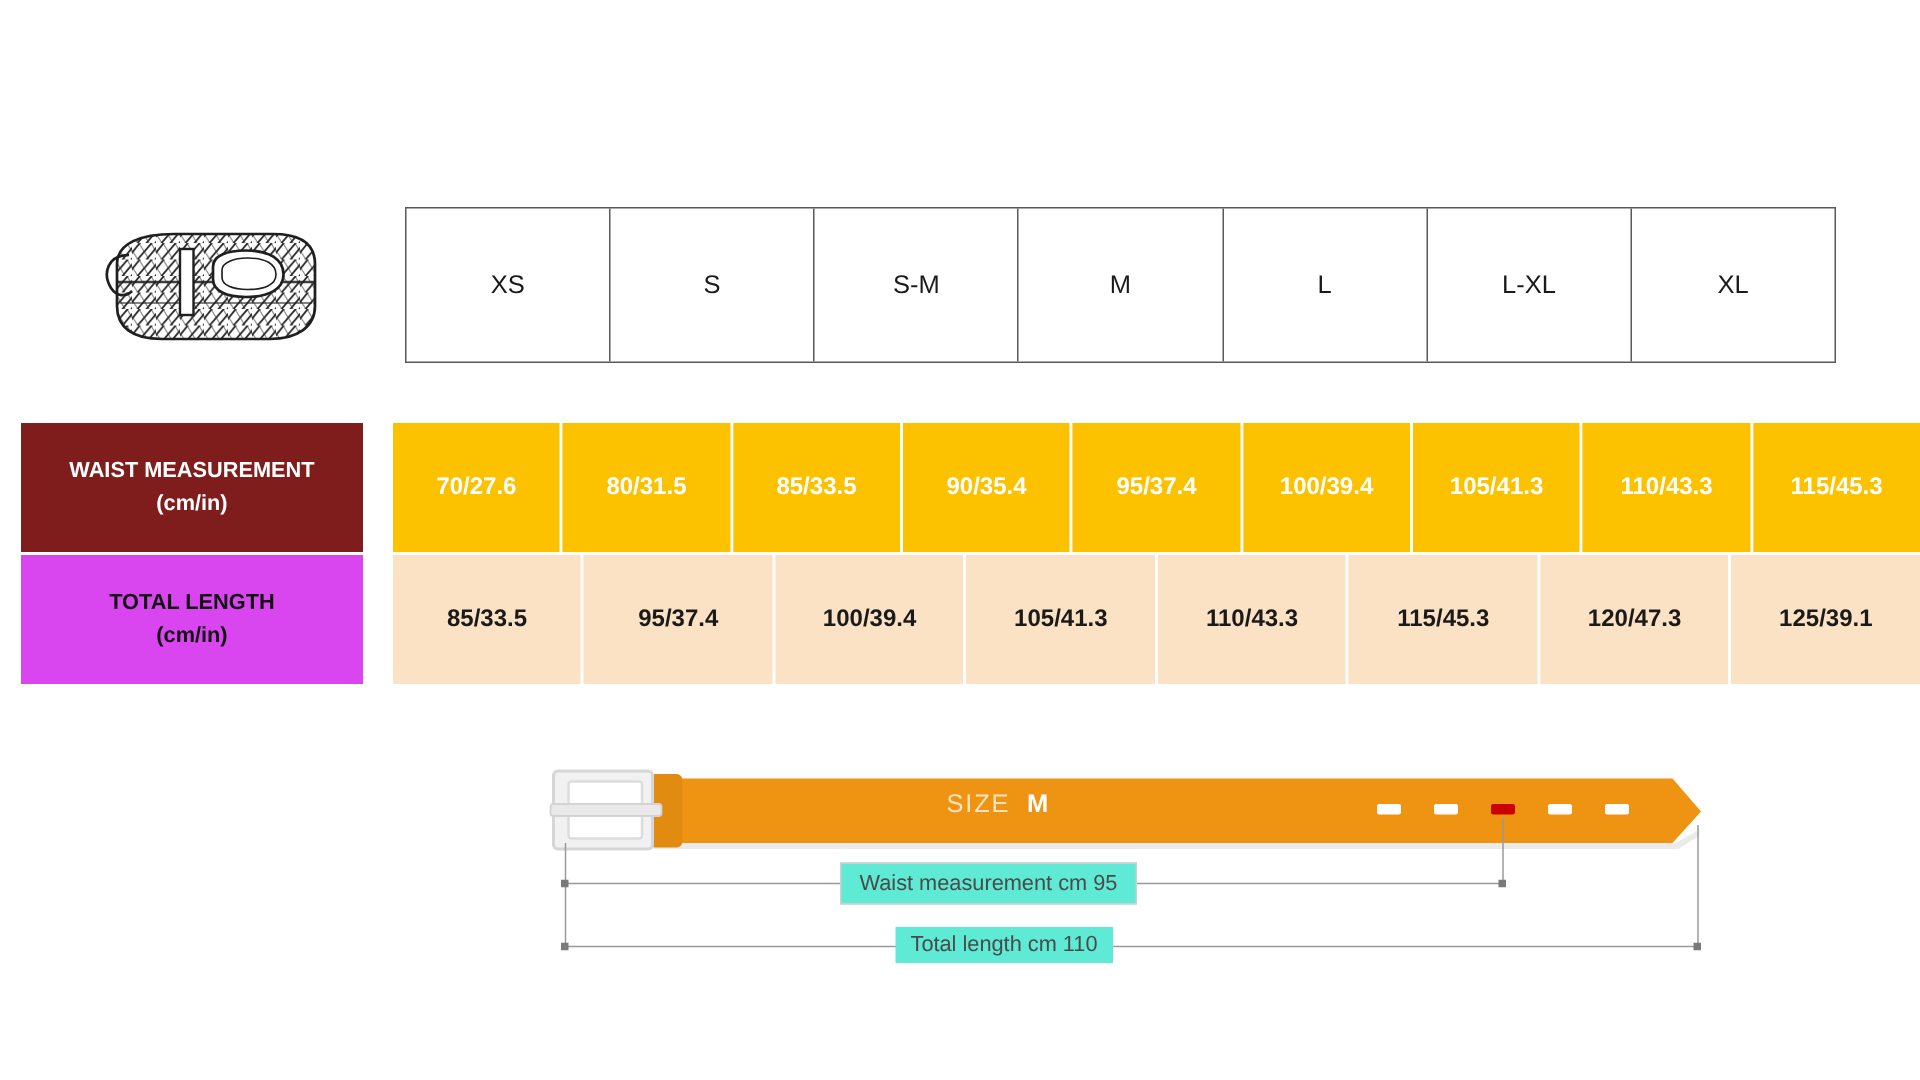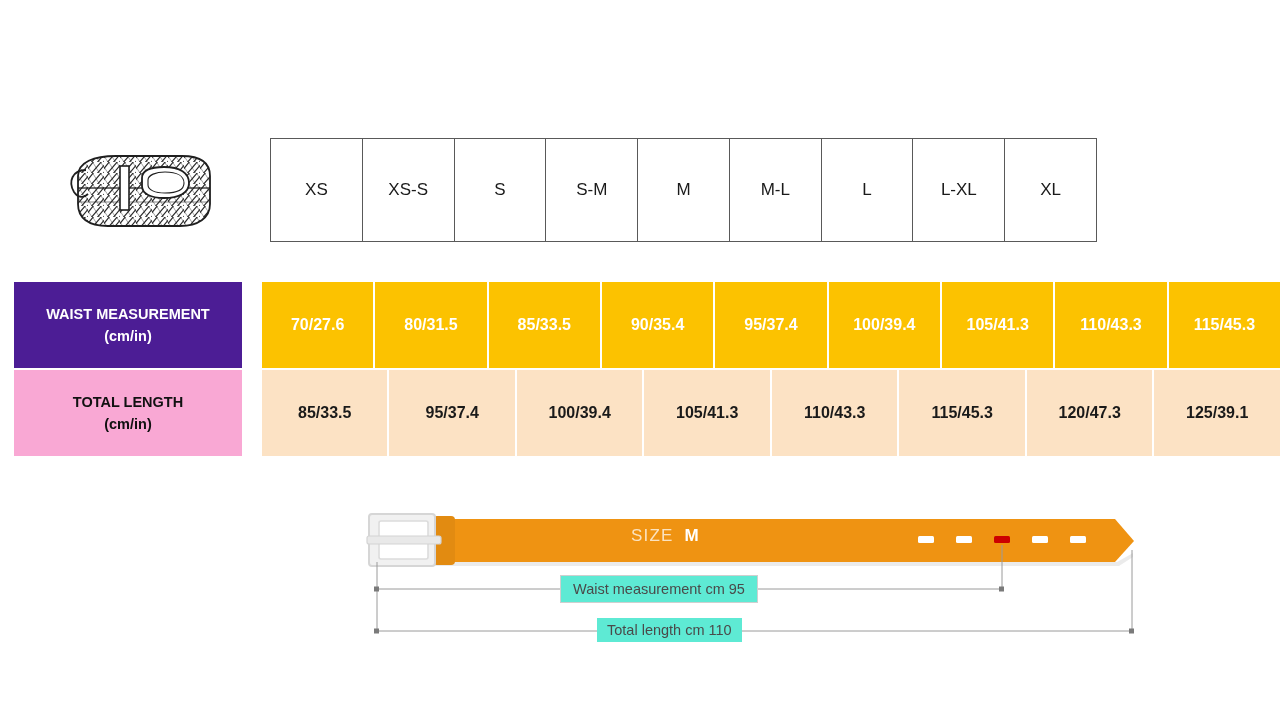--- a/index.html
+++ b/index.html
@@ -10,21 +10,21 @@
     overflow: hidden;
   }
   .page { position: relative; width: 1280px; height: 720px; }
 
   
   .belt-icon { position: absolute; left: 56px; top: 140px; width: 170px; height: 100px; }
 
   
   .size-table {
     position: absolute; left: 270px; top: 138px;
-    width: 827px; height: 104px;
+    width: 954px; height: 104px;
     display: flex;
     border: 1.6px solid #595959;
   }
   .size-cell {
     flex: 1 1 0;
     display: flex; align-items: center; justify-content: center;
     border-right: 1.6px solid #595959;
     font-size: 17px; color: #1a1a1a;
   }
   .size-cell:last-child { border-right: none; }
@@ -34,22 +34,22 @@
   .row-waist  { top: 282px; height: 86px; }
   .row-length { top: 370px; height: 86px; }
 
   .row-label {
     width: 236px; margin-left: 14px;
     display: flex; flex-direction: column;
     align-items: center; justify-content: center;
     font-size: 14.5px; font-weight: bold; line-height: 1.55;
     text-align: center;
   }
-  .row-label.waist  { background: #4c1d95; color: #ffffff; }
-  .row-label.length { background: #f9a8d4; color: #111111; }
+  .row-label.waist  { background: #7f1d1d; color: #ffffff; }
+  .row-label.length { background: #d946ef; color: #111111; }
 
   .row-cells { display: flex; margin-left: 20px; width: 1054px; }
   .data-cell {
     flex: 1 1 0;
     display: flex; align-items: center; justify-content: center;
     font-size: 16px; font-weight: bold;
     border-right: 2px solid #ffffff;
   }
   .data-cell:last-child { border-right: none; }
   .row-waist  .data-cell { background: #fcc200; color: #ffffff; }
@@ -105,25 +105,23 @@
 
       <path d="M86,38 C86,30 96,27 108,27 C124,27 133,33 133,43
                C133,53 123,58 108,58 C95,58 86,54 86,46 Z" fill="#ffffff" stroke="#1f1f1f" stroke-width="1.8"></path>
       <path d="M92,40 C92,35 100,32 109,32 C121,32 128,36 128,43
                C128,50 120,53 109,53 C99,53 92,50 92,45 Z" fill="none" stroke="#1f1f1f" stroke-width="1.1"></path>
     </svg>
   </div>
 
   <div class="size-table">
     <div class="size-cell">XS</div>
-    <div class="size-cell">XS-S</div>
     <div class="size-cell">S</div>
     <div class="size-cell">S-M</div>
     <div class="size-cell">M</div>
-    <div class="size-cell">M-L</div>
     <div class="size-cell">L</div>
     <div class="size-cell">L-XL</div>
     <div class="size-cell">XL</div>
   </div>
 
   <div class="meas-row row-waist">
     <div class="row-label waist">
       <span>WAIST MEASUREMENT</span>
       <span>(cm/in)</span>
     </div>

